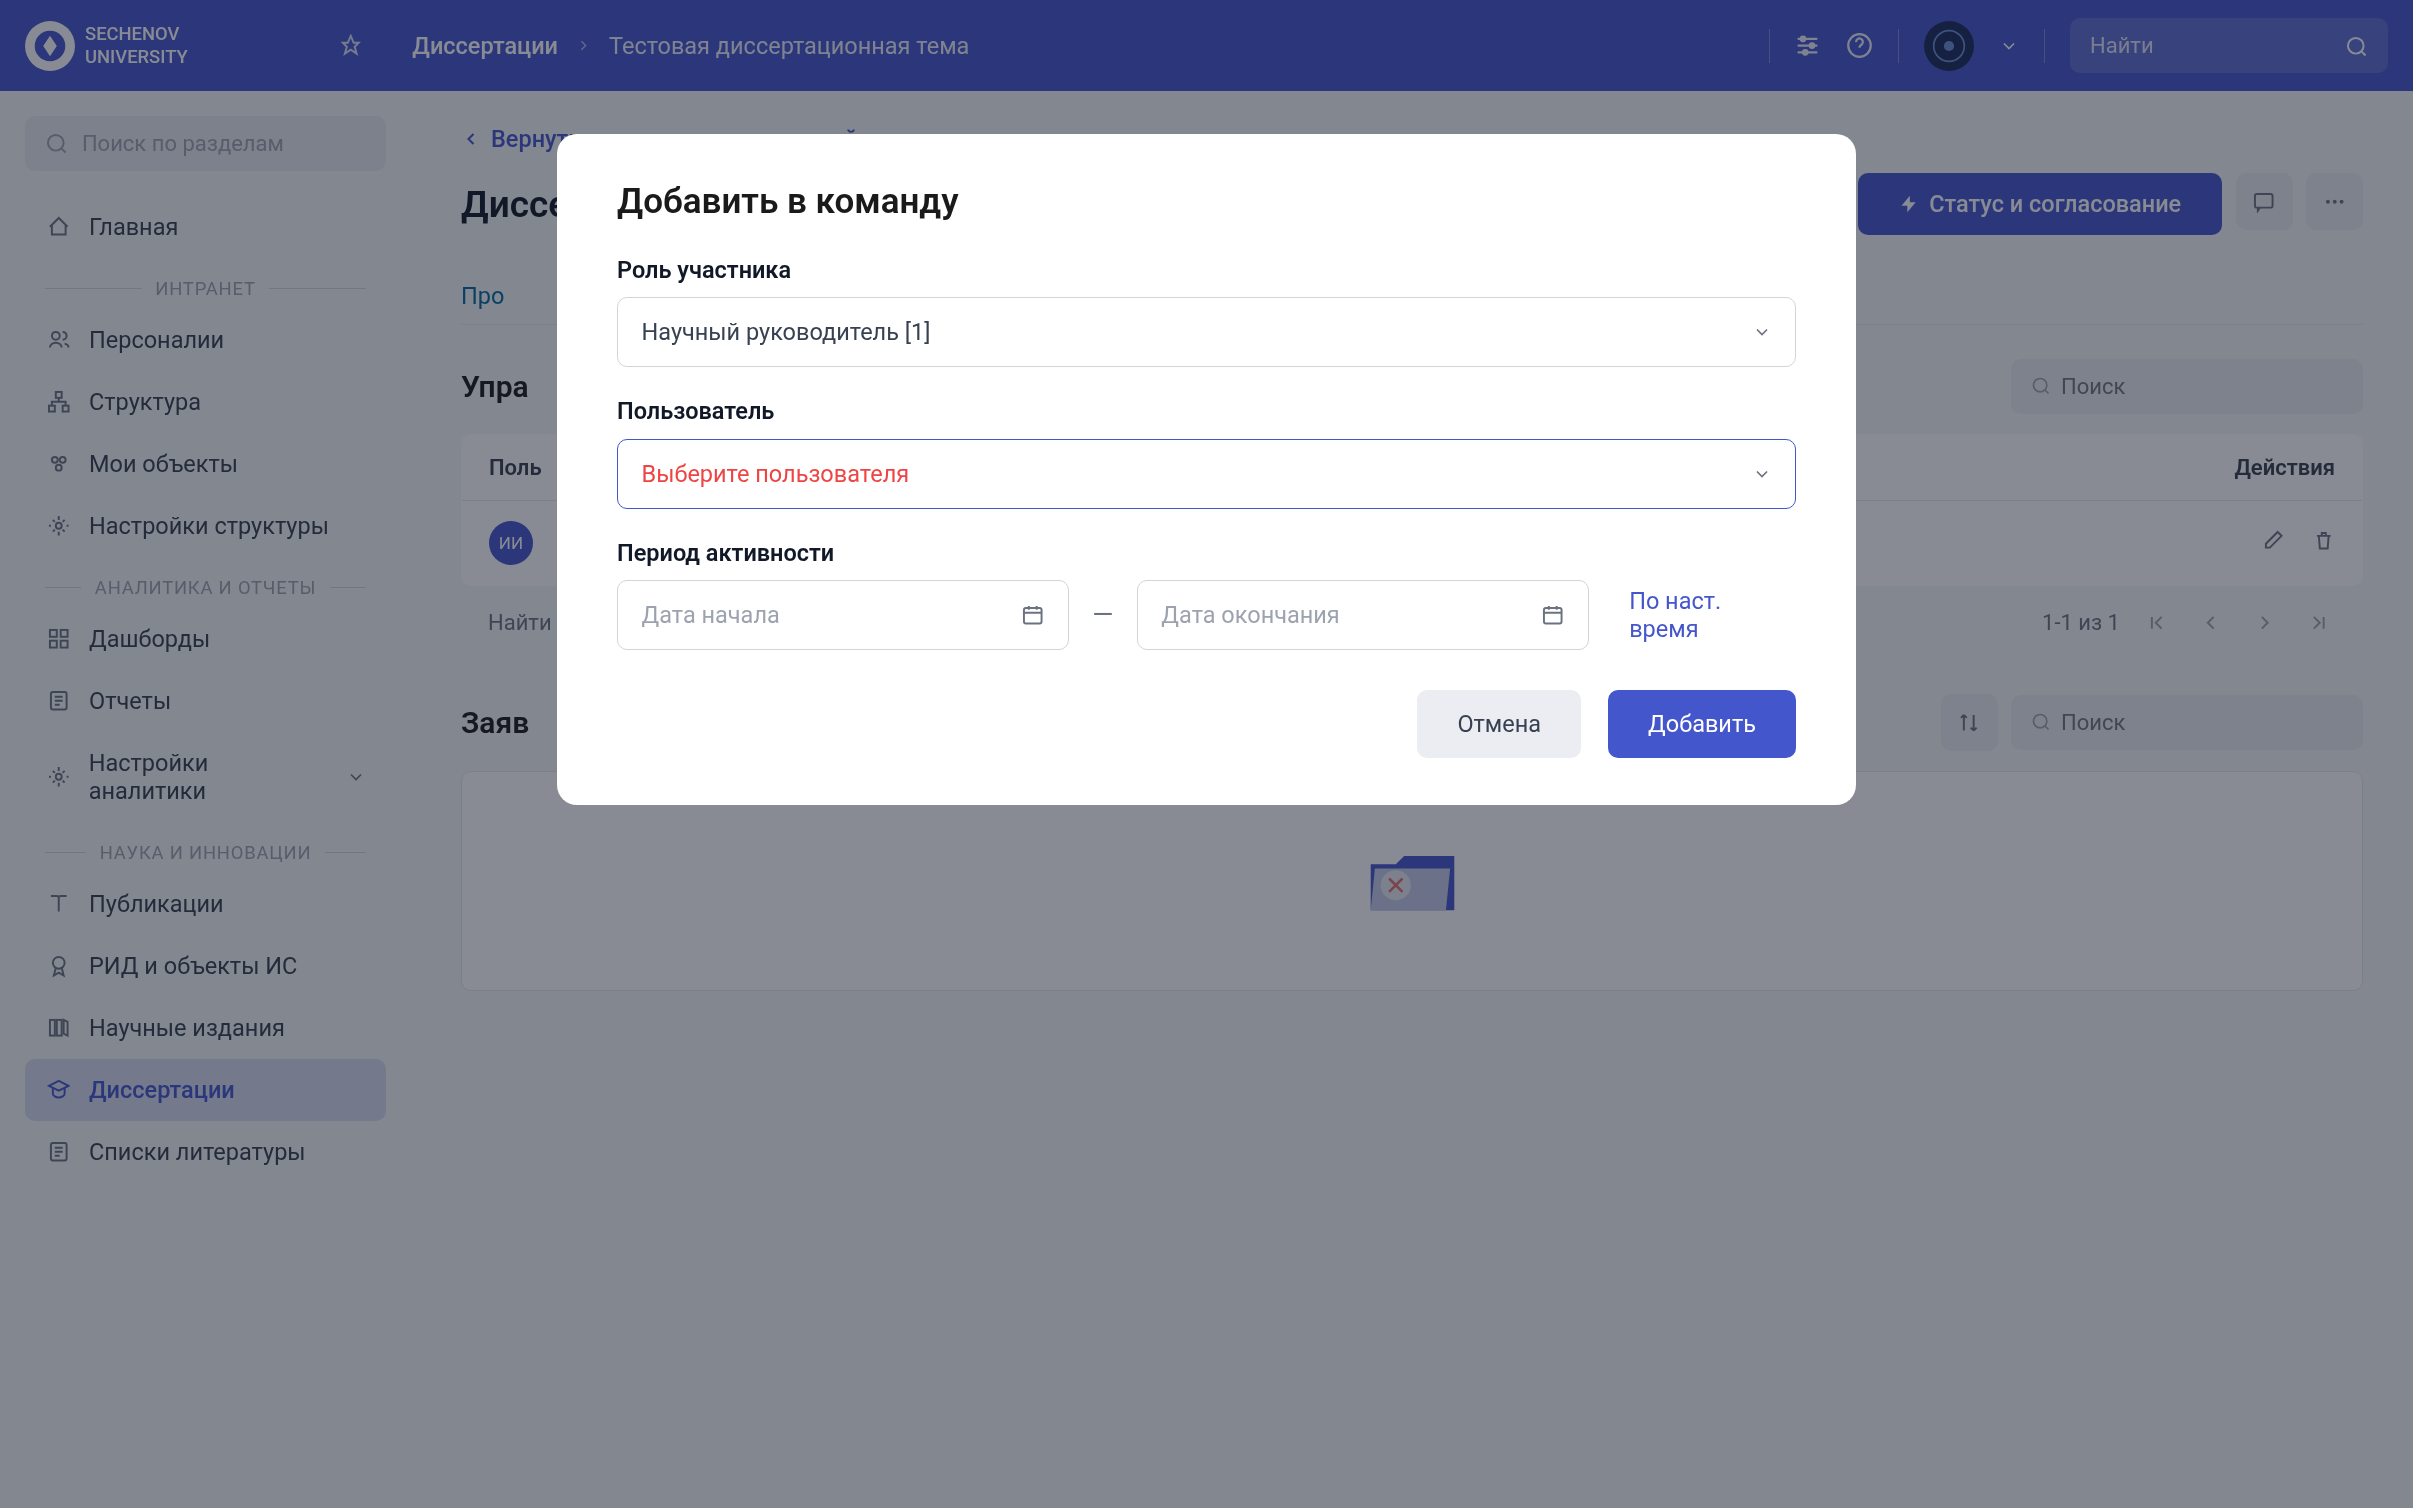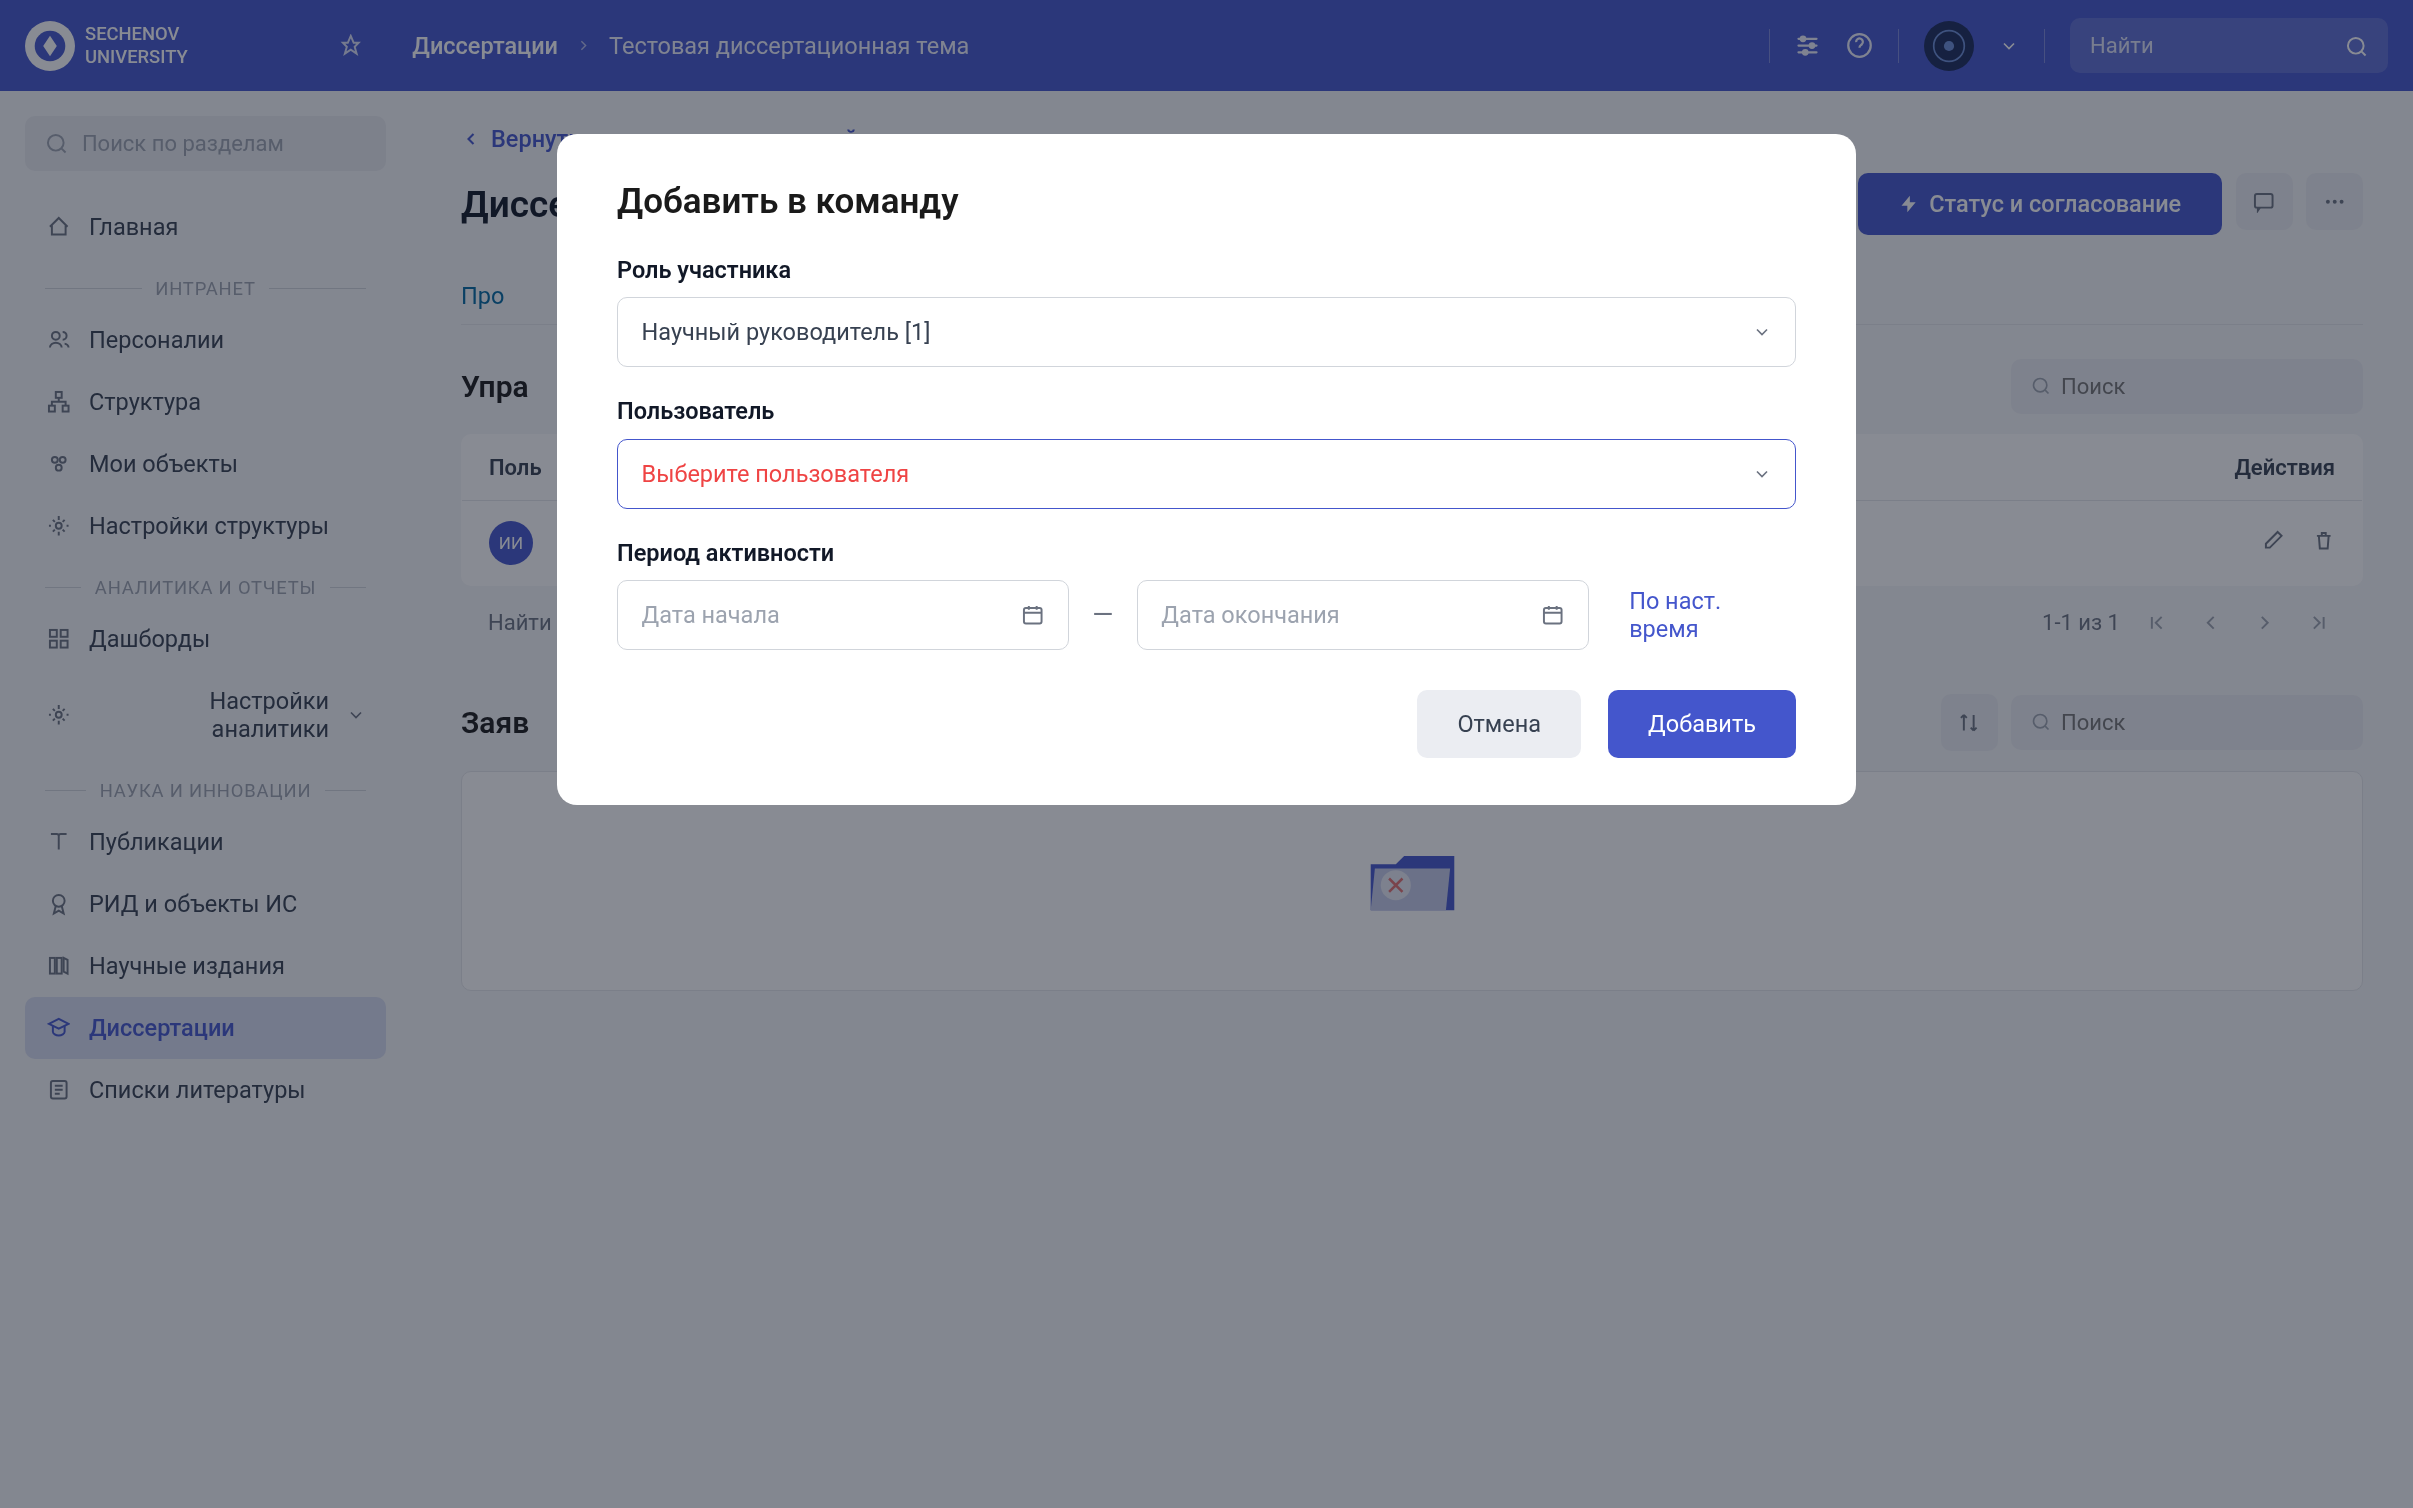--- a/index.html
+++ b/index.html
@@ -24,21 +24,21 @@
     .search-header input::placeholder { color: rgba(255,255,255,0.8); }
     
     
     .layout { display: flex; height: calc(100% - 91px); }
     
     
     .sidebar { width: 411px; background: #f5f6f8; padding: 25px; overflow-y: auto; }
     .sidebar-search { background: #e8eaef; border-radius: 10px; padding: 15px 20px; display: flex; align-items: center; gap: 13.4px; margin-bottom: 25px; }
     .sidebar-search input { background: transparent; border: none; font-size: 22px; width: 100%; outline: none; color: #6b7280; }
     .sidebar-search input::placeholder { color: #9ca3af; }
-    .sidebar-item { display: flex; align-items: center; gap: 17px; padding: 17px 20px; border-radius: 10px; cursor: pointer; color: #374151; font-size: 23.5px; text-align: right; }
+    .sidebar-item { display: flex; align-items: center; gap: 17px; padding: 17px 20px; border-radius: 10px; cursor: pointer; color: #374151; font-size: 23.5px; }
     .sidebar-item.active { background: #d6dcf0; color: #4456cc; font-weight: 500; }
     .sidebar-item .icon { width: 27px; height: 27px; display: flex; align-items: center; justify-content: center; }
     .sidebar-item .chevron { margin-left: auto; }
     .section-header { display: flex; align-items: center; gap: 13.4px; padding: 20px 20px 10px; color: #9ca3af; font-size: 18.4px; letter-spacing: 0.8px; }
     .section-header .line { flex: 1; height: 0.8px; background: #d1d5db; }
     
     
     .main { flex: 1; padding: 34px 50px; overflow-y: auto; }
     .back-link { display: flex; align-items: center; gap: 10px; color: #4456cc; font-size: 23.5px; cursor: pointer; margin-bottom: 20px; font-weight: 500; }
     .page-header { display: flex; align-items: center; gap: 20px; margin-bottom: 34px; }
@@ -228,20 +228,29 @@
     <div class="sidebar-item">
       <span class="icon">
           <svg width="23.5" height="23.5" viewBox="0 0 24 24" fill="none" stroke="#6b7280" stroke-width="2">
             <rect x="3" y="3" width="7" height="7"></rect>
             <rect x="14" y="3" width="7" height="7"></rect>
             <rect x="3" y="14" width="7" height="7"></rect>
             <rect x="14" y="14" width="7" height="7"></rect>
           </svg>
         </span>
       <span>Дашборды</span>
+    </div>
+    <div class="sidebar-item">
+      <span class="icon">
+          <svg width="23.5" height="23.5" viewBox="0 0 24 24" fill="none" stroke="#6b7280" stroke-width="2">
+            <rect x="4" y="3" width="16" height="18" rx="2"></rect>
+            <path d="M8 8h8M8 12h8M8 16h5"></path>
+          </svg>
+        </span>
+      <span>Отчеты</span>
     </div>
     <div class="sidebar-item">
       <span class="icon">
           <svg width="23.5" height="23.5" viewBox="0 0 24 24" fill="none" stroke="#6b7280" stroke-width="2">
             <circle cx="12" cy="12" r="3"></circle>
             <path d="M12 2v4M12 18v4M4 12H2M22 12h-2M6 6l2 2M18 18l-2-2M6 18l2-2M18 6l-2 2"></path>
           </svg>
         </span>
       <span>Настройки аналитики</span>
       <span class="chevron">

